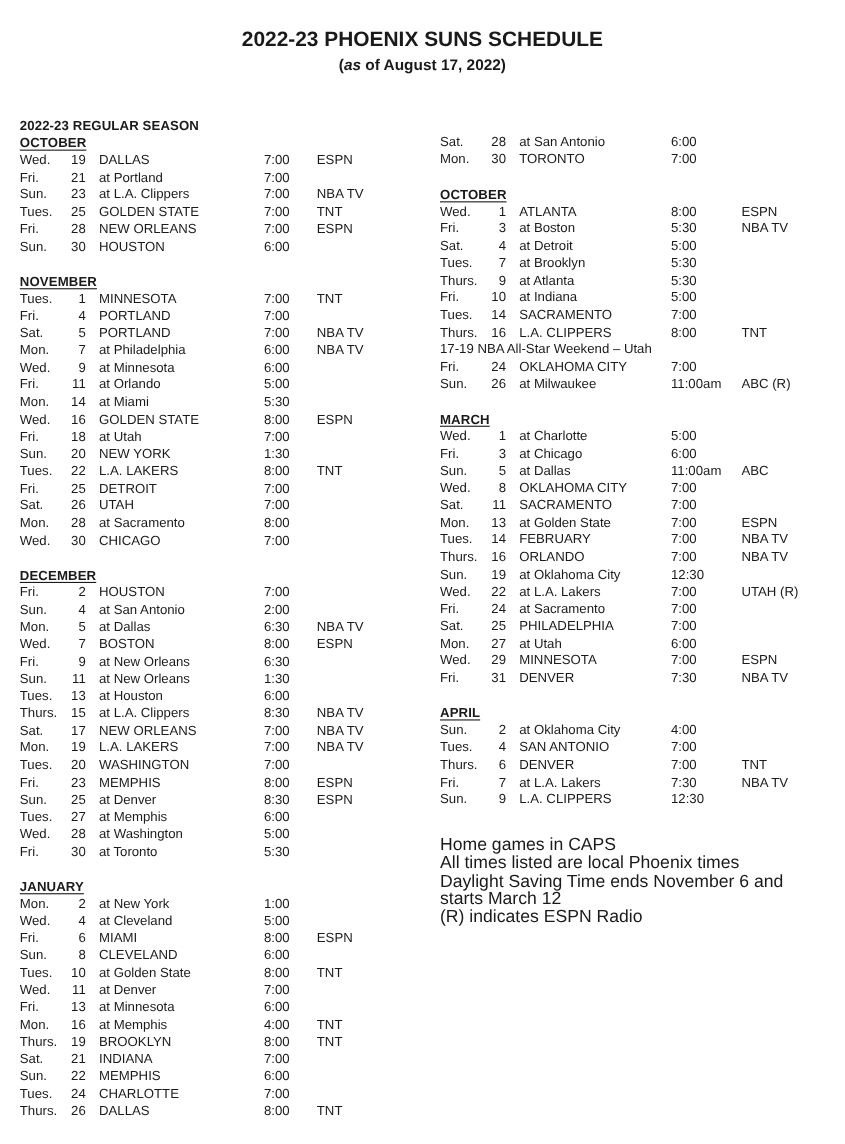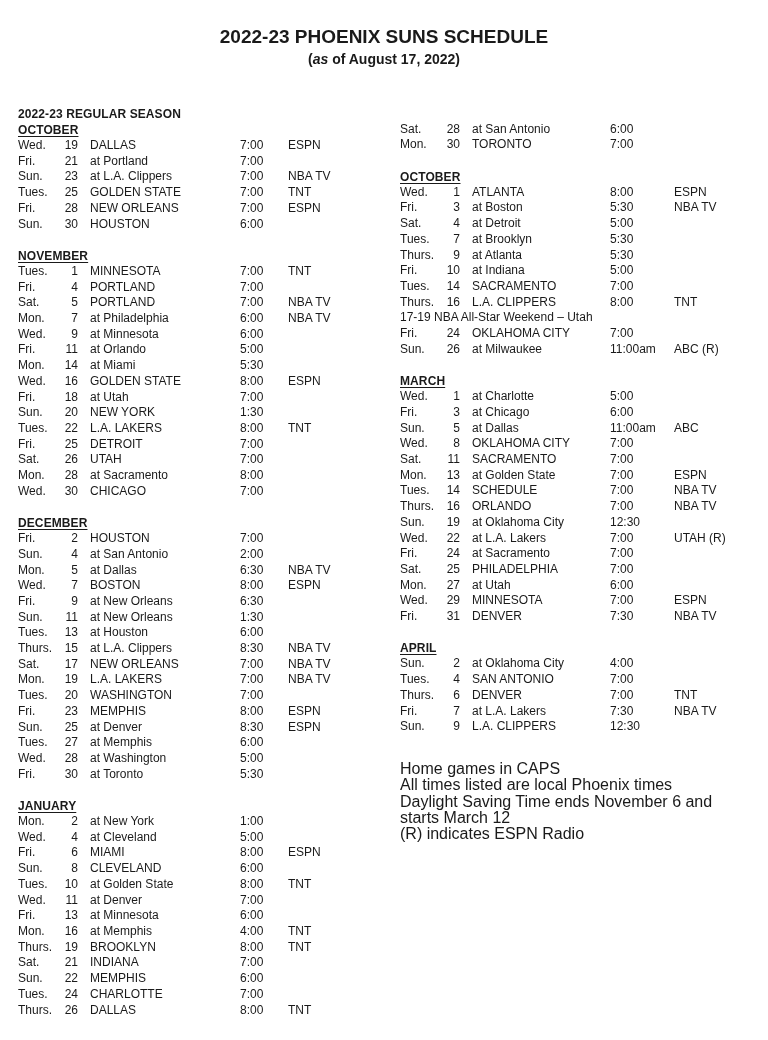--- a/index.html
+++ b/index.html
@@ -543,21 +543,21 @@
           <div class="row">
             <span class="c day">Mon.</span>
             <span class="c date">13</span>
             <span class="c opp">at Golden State</span>
             <span class="c time">7:00</span>
             <span class="c tv">ESPN</span>
           </div>
           <div class="row">
             <span class="c day">Tues.</span>
             <span class="c date">14</span>
-            <span class="c opp">SCHEDULE</span>
+            <span class="c opp">FEBRUARY</span>
             <span class="c time">7:00</span>
             <span class="c tv">NBA TV</span>
           </div>
           <div class="row">
             <span class="c day">Thurs.</span>
             <span class="c date">16</span>
             <span class="c opp">ORLANDO</span>
             <span class="c time">7:00</span>
             <span class="c tv">NBA TV</span>
           </div>

